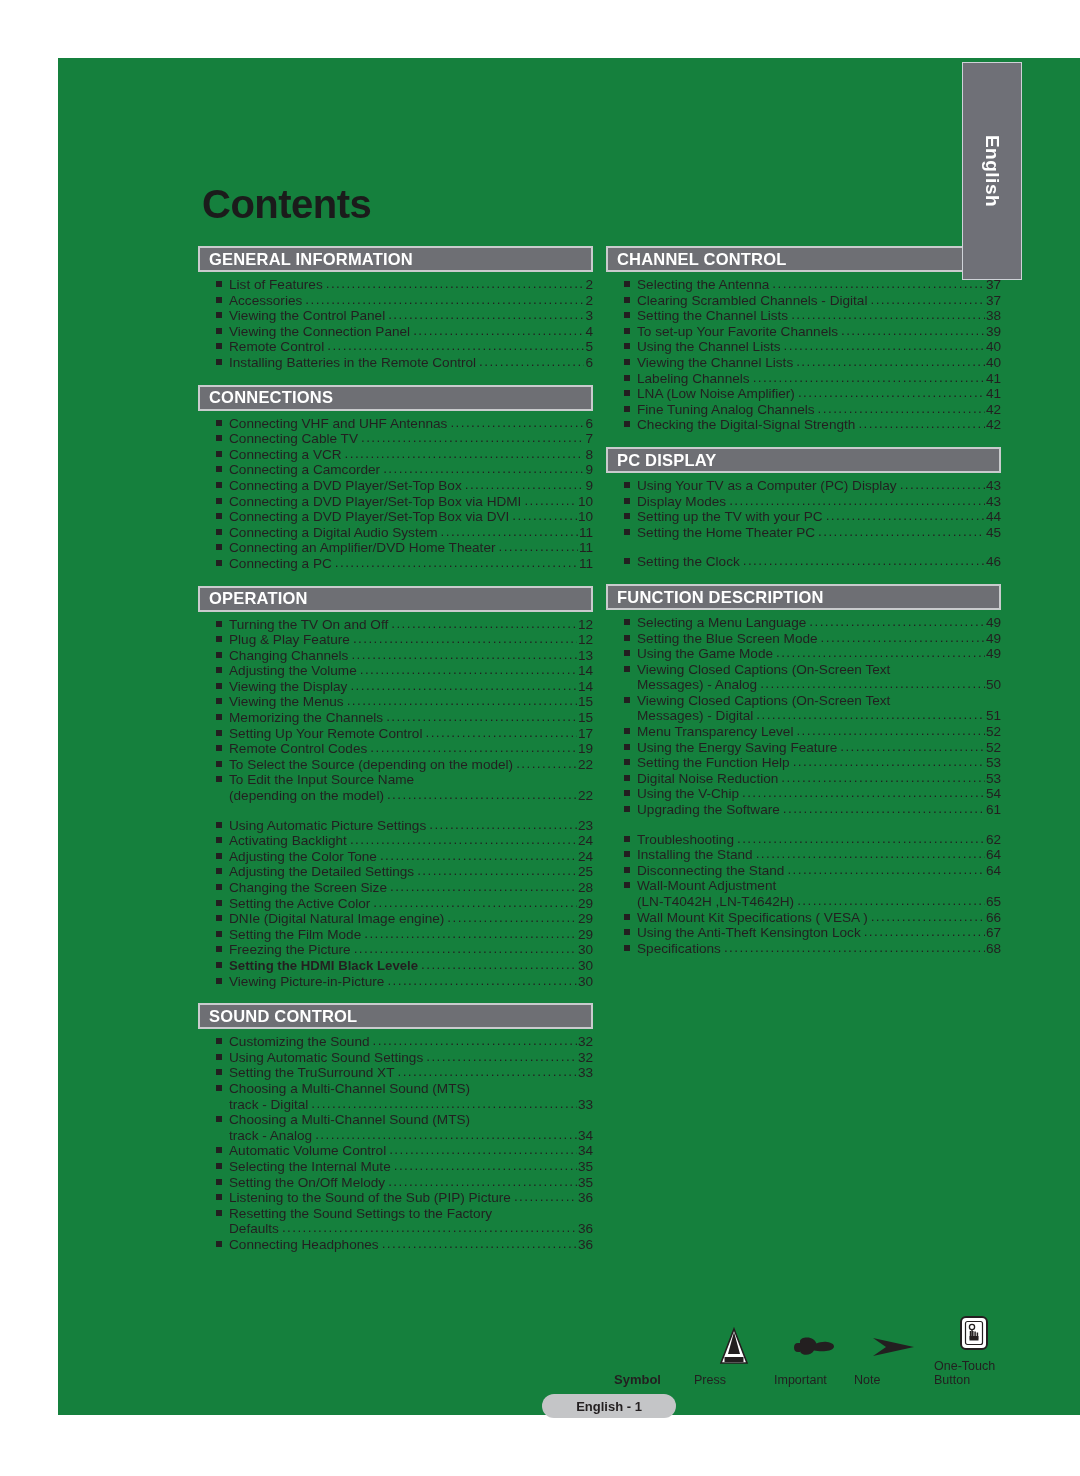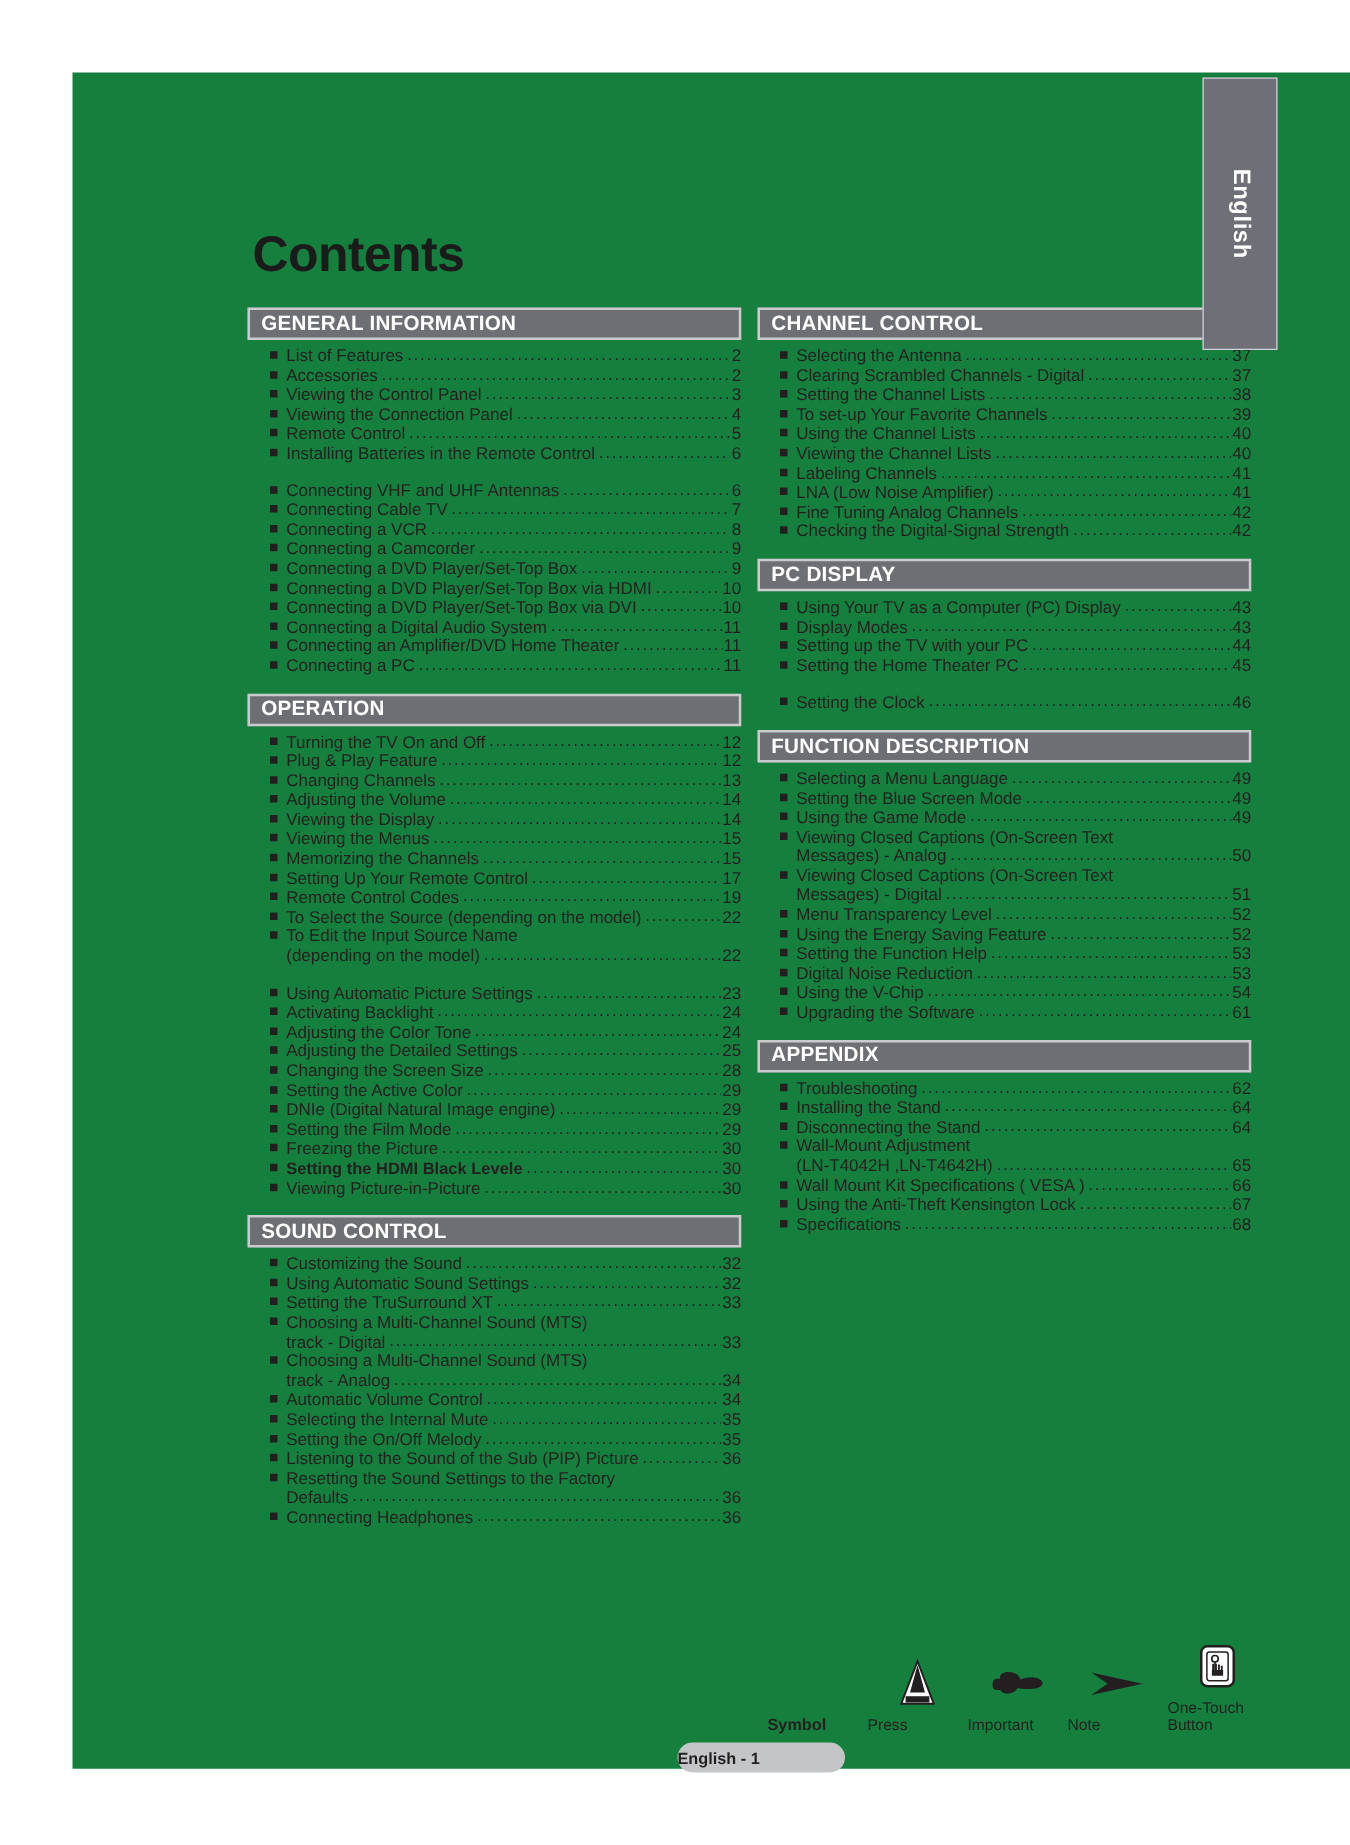--- a/index.html
+++ b/index.html
@@ -173,20 +173,21 @@
   #footer-badge {
     position: absolute;
     left: 484px;
     top: 1336px;
     width: 134px;
     height: 24px;
     background: #c4c5c7;
     border-radius: 12px;
     display: flex;
     align-items: center;
+    justify-content: center;
   }
   #footer-badge .fb-text {
     font-size: 13px;
     font-weight: bold;
     color: #231f20;
   }
 </style>
 </head>
 <body>
 
@@ -244,20 +245,23 @@
             <div class="entry-line">
               <span class="bullet"></span>
               <span class="etext">Installing Batteries in the Remote Control</span>
               <span class="dots">..........................................................................................</span>
               <span class="pagenum">6</span>
             </div>
           </div>
         </div>
       </div>
       <div class="section">
+        <div class="section-header">
+          <span class="sh-text">CONNECTIONS</span>
+        </div>
         <div class="entries">
           <div class="entry">
             <div class="entry-line">
               <span class="bullet"></span>
               <span class="etext">Connecting VHF and UHF Antennas</span>
               <span class="dots">..........................................................................................</span>
               <span class="pagenum">6</span>
             </div>
           </div>
           <div class="entry">
@@ -869,23 +873,20 @@
             <div class="entry-line">
               <span class="bullet"></span>
               <span class="etext">Upgrading the Software</span>
               <span class="dots">..........................................................................................</span>
               <span class="pagenum">61</span>
             </div>
           </div>
         </div>
       </div>
       <div class="section">
-        <div class="section-header">
-          <span class="sh-text">APPENDIX</span>
-        </div>
         <div class="entries">
           <div class="entry">
             <div class="entry-line">
               <span class="bullet"></span>
               <span class="etext">Troubleshooting</span>
               <span class="dots">..........................................................................................</span>
               <span class="pagenum">62</span>
             </div>
           </div>
           <div class="entry">

